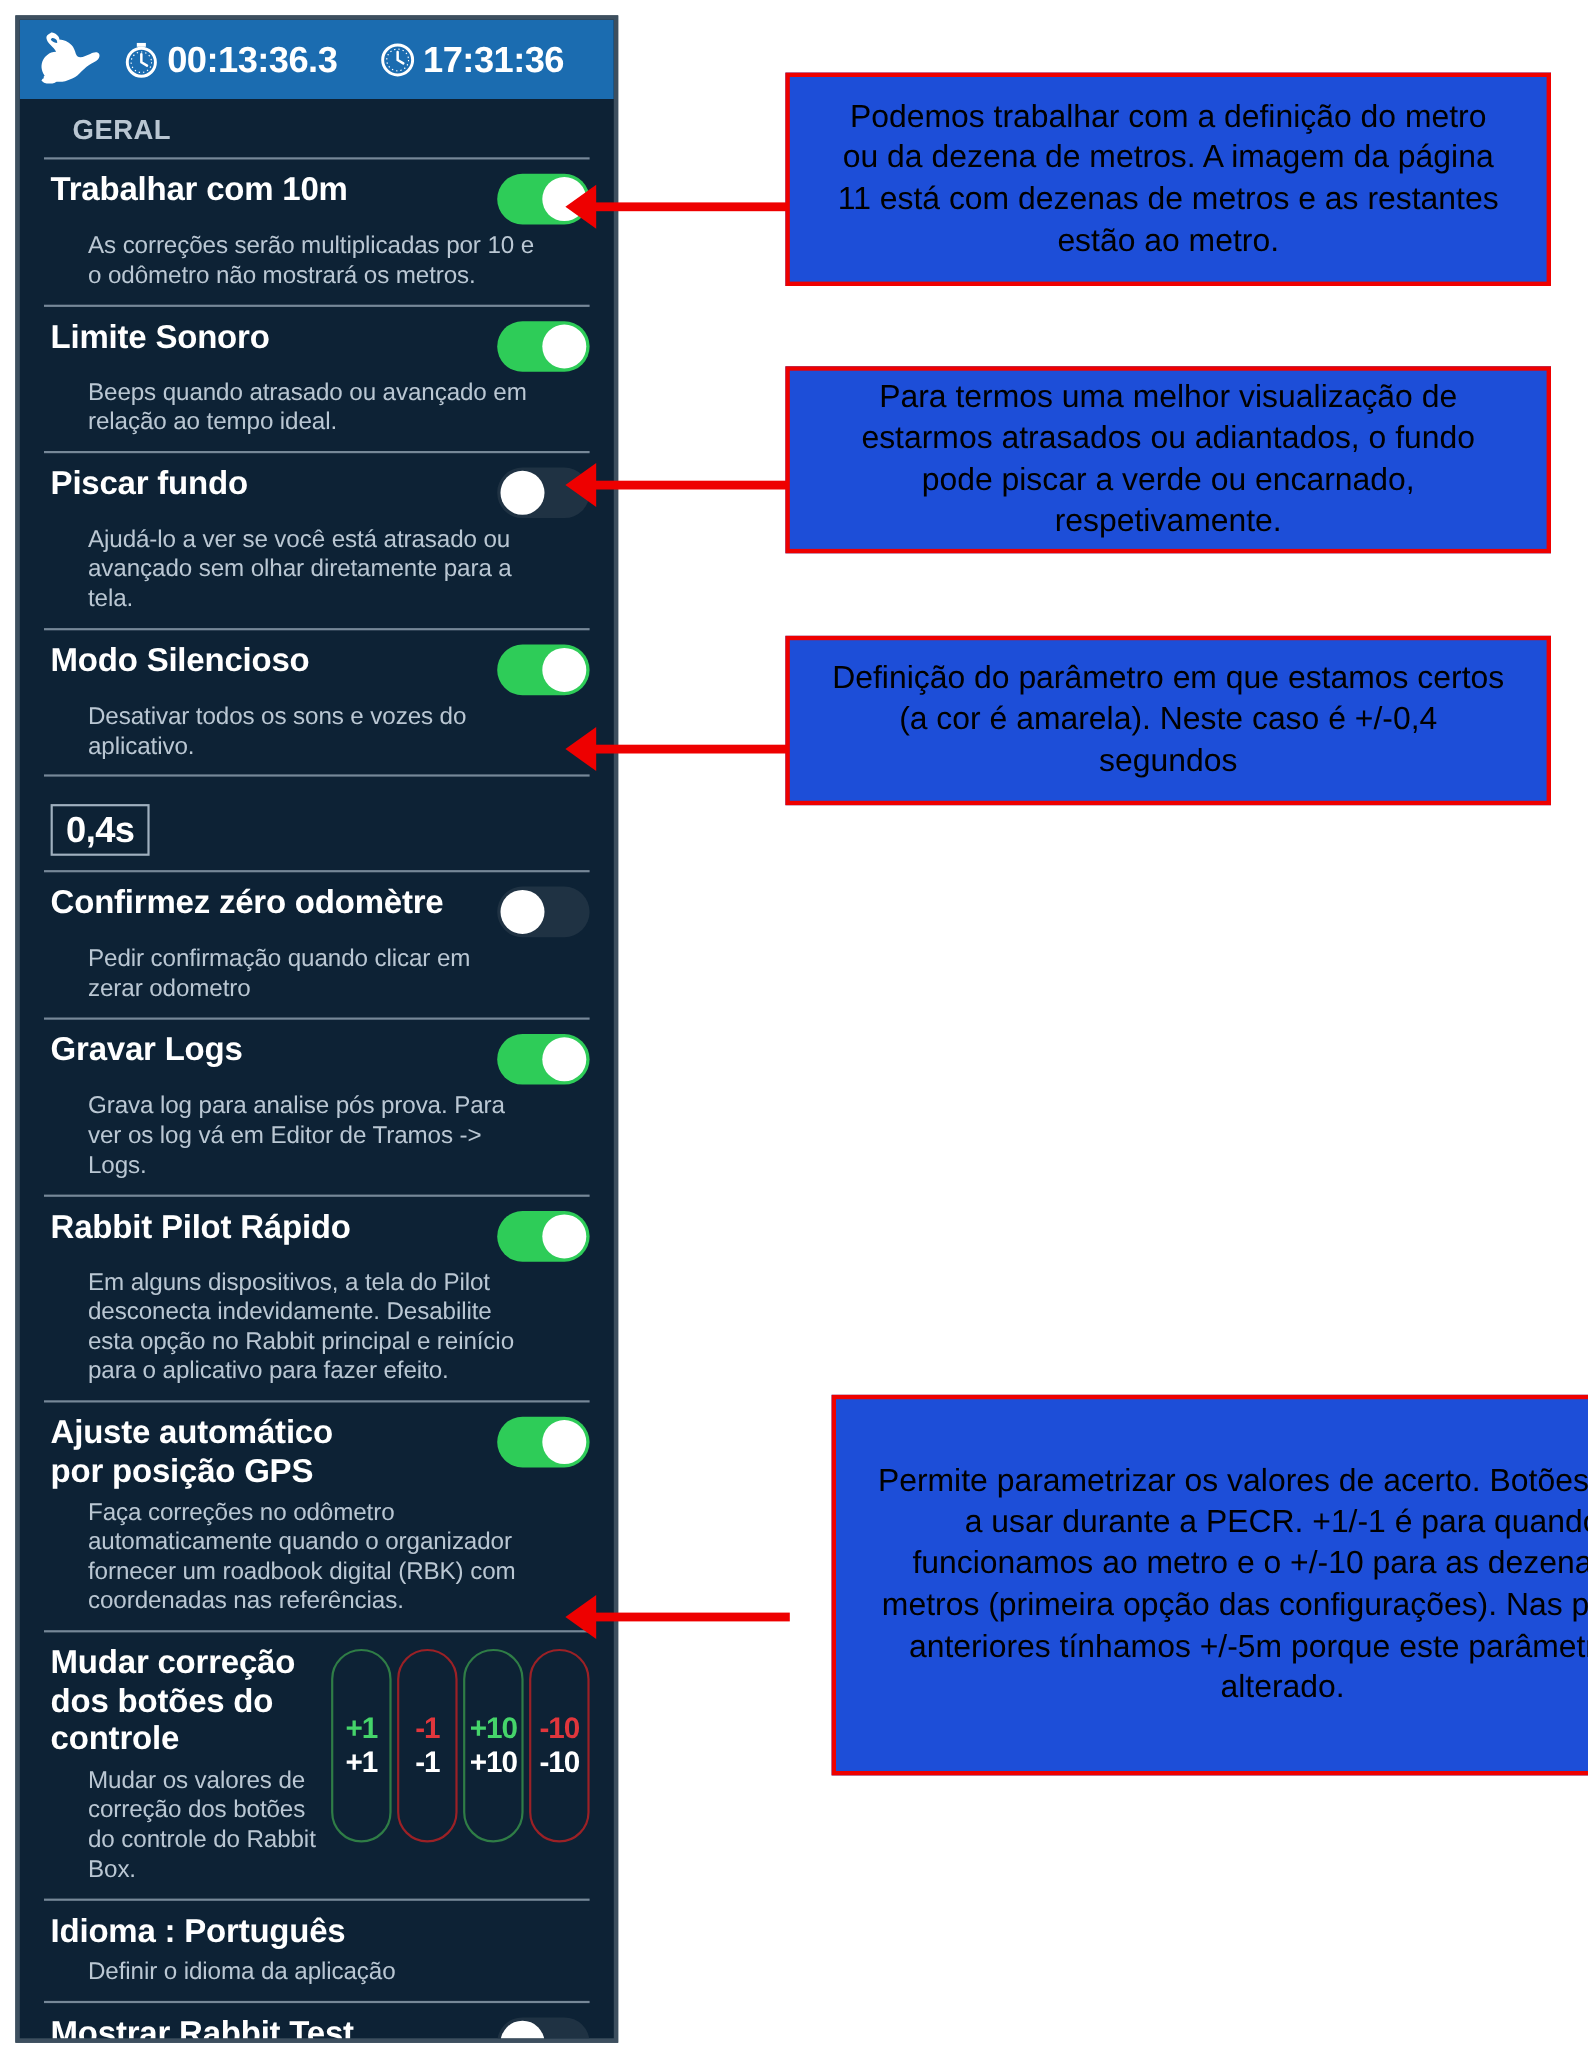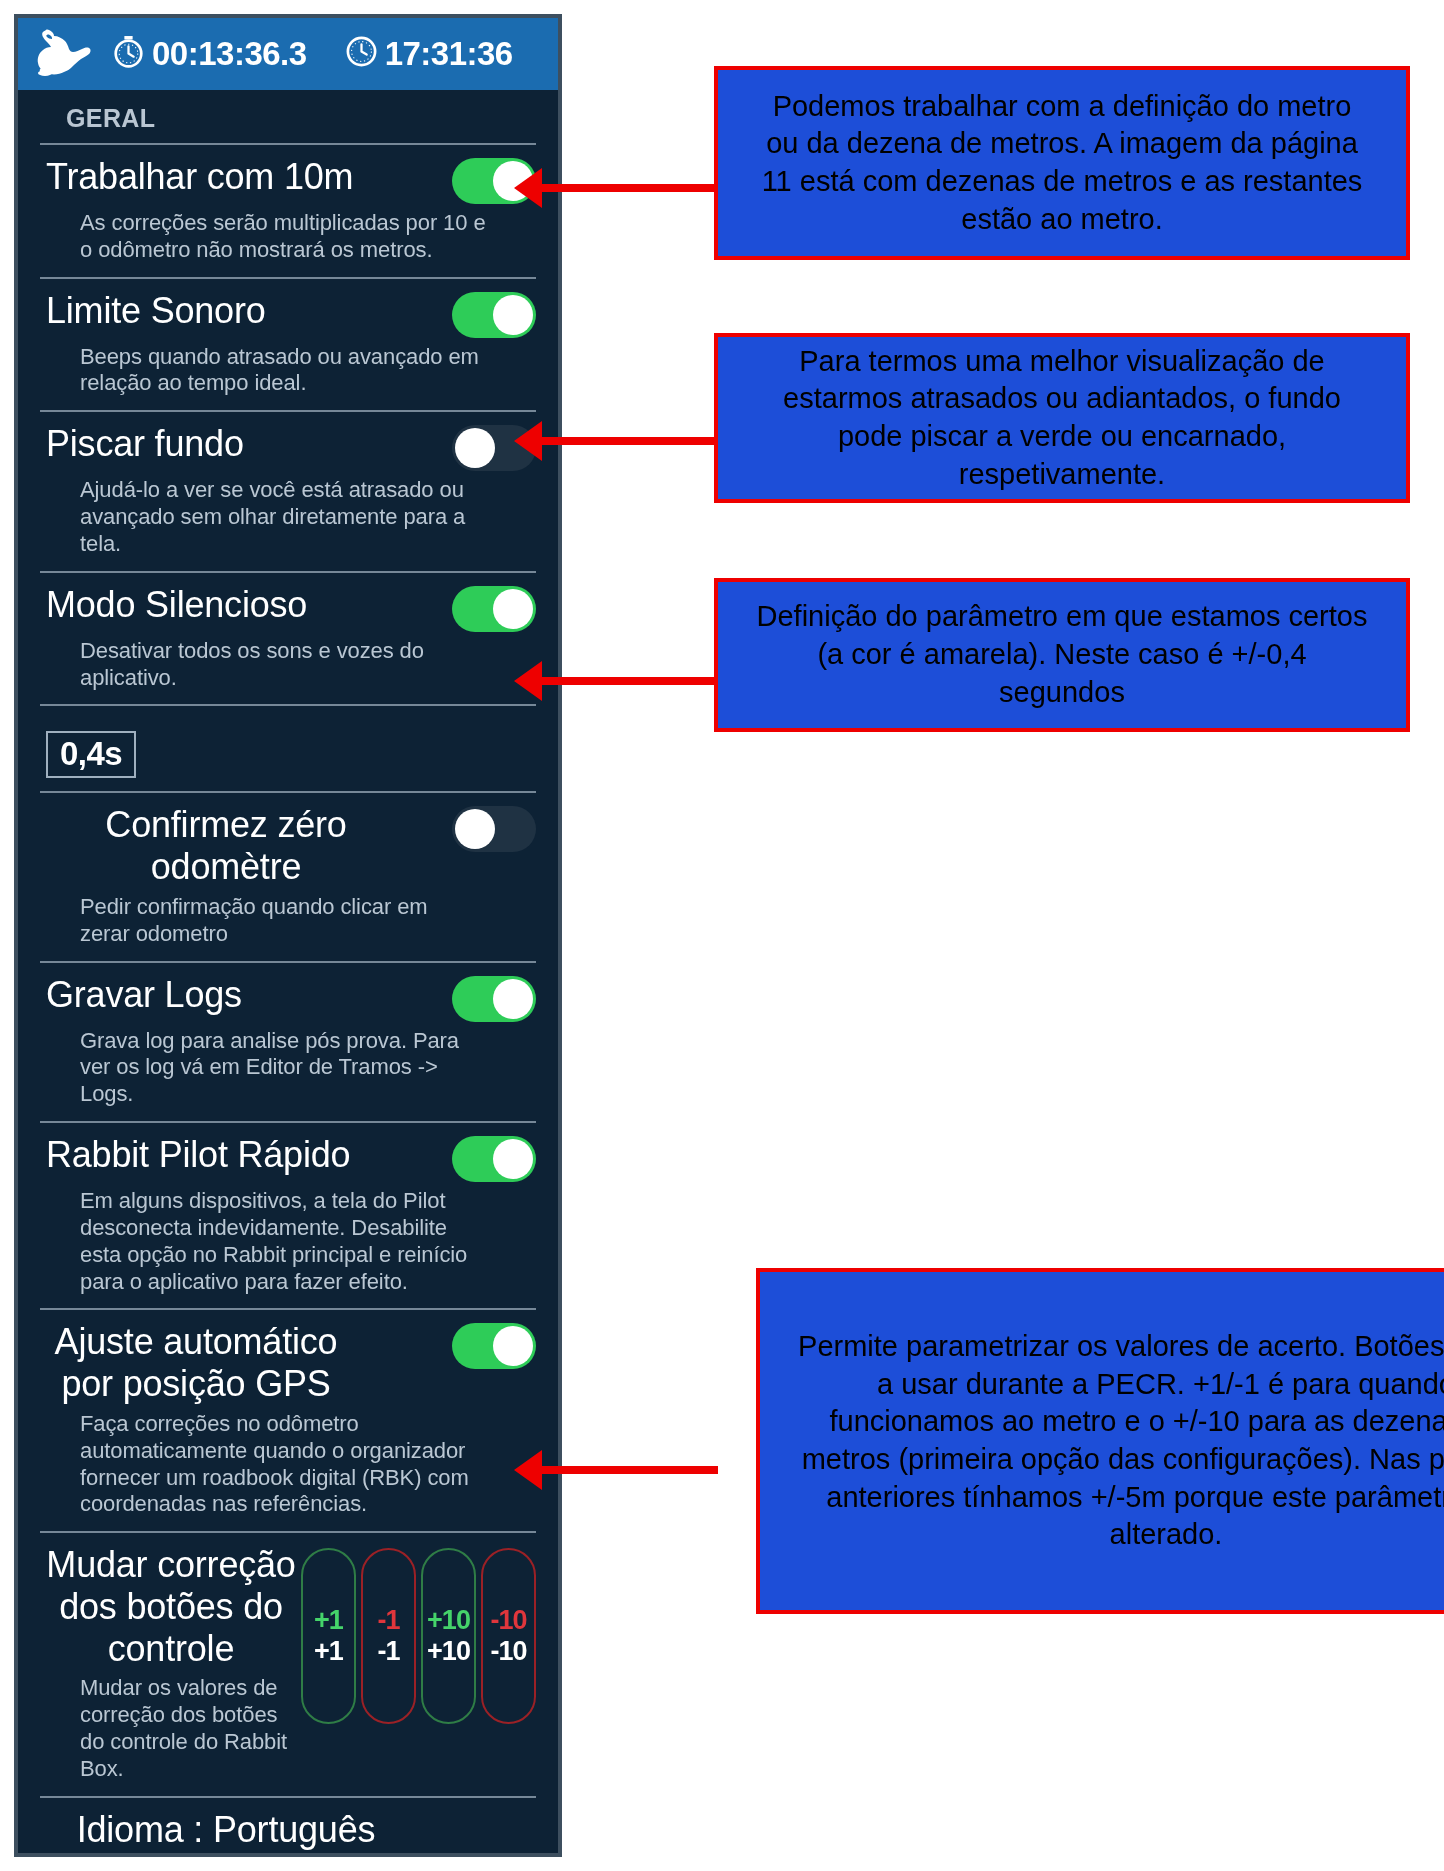--- a/index.html
+++ b/index.html
@@ -23,21 +23,21 @@
   .appbar {
     height: 72px;
     background: #1b6cb0;
     display: flex; align-items: center;
     padding: 0 6px;
     gap: 0px;
   }
   .logo-wrap { width: 74px; display: flex; align-items: center; justify-content: center; }
   .rabbit-logo { width: 62px; height: 52px; display:block; }
   .timer {
-    display: flex; gap: 7px;
+    display: flex; align-items: center; gap: 7px;
     color: #ffffff; font-size: 33px; font-weight: bold;
     letter-spacing: -0.5px;
   }
   .timer.first { margin-left: 14px; }
   .timer.second { margin-left: 38px; }
   .clock-ic { width: 33px; height: 33px; flex: none; display:block; }
 
   .settings-body { padding: 0 0 10px 0; }
   .section-head {
     color: #b9c6d2;
@@ -50,26 +50,25 @@
   .divider { height: 2px; background: #9fb0bf; margin: 0 22px; opacity: .72; }
 
   .row {
     position: relative;
     padding: 11px 22px 13px 28px;
     min-height: 40px;
   }
   .row-top { display: flex; align-items: flex-start; justify-content: space-between; gap: 10px; }
   .row-title {
     color: #ffffff;
-    font-size: 36px;
-    font-weight: normal;
+    font-size: 30px;
+    font-weight: bold;
     line-height: 1.16;
     letter-spacing: -0.2px;
     max-width: 360px;
-    text-align: center;
   }
   .row-title.narrow { max-width: 300px; }
   .row-desc {
     color: #bac7d3;
     font-size: 22px;
     line-height: 1.22;
     margin-top: 6px;
     max-width: 400px;
     letter-spacing: -0.1px;
     margin-left: 34px;

